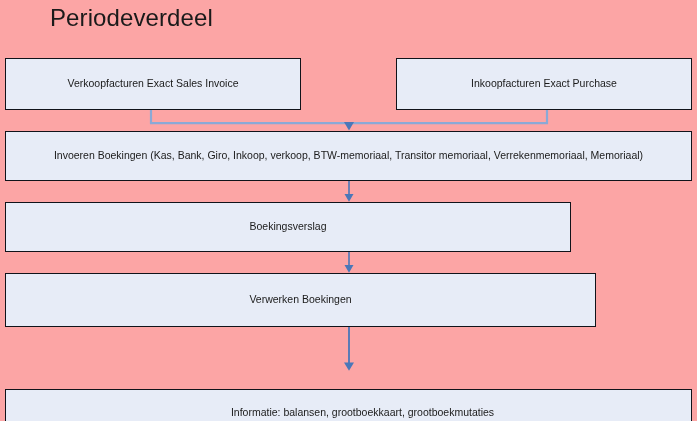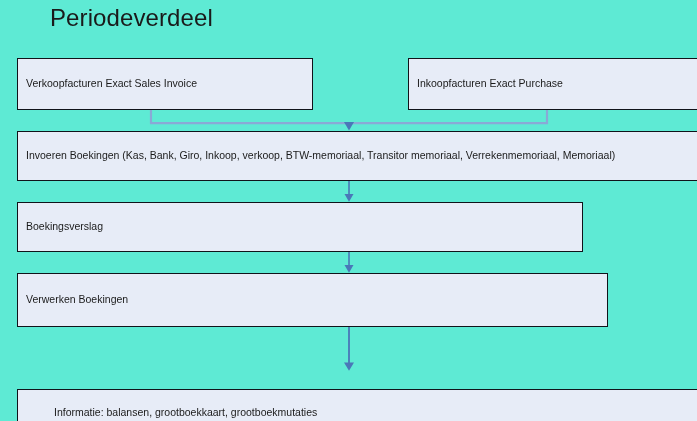--- a/index.html
+++ b/index.html
@@ -7,42 +7,42 @@
     padding: 0;
     background: #ffffff;
   }
   body {
     font-family: "Liberation Sans", sans-serif;
   }
   #canvas {
     position: relative;
     width: 697px;
     height: 421px;
-    background: #5eead4;
+    background: #fca5a5;
     overflow: hidden;
   }
   #diagram-title {
     position: absolute;
     left: 50px;
     top: 4px;
     font-size: 24px;
     font-weight: normal;
     color: #1a1a1a;
     letter-spacing: 0.1px;
     white-space: nowrap;
   }
   .node {
     position: absolute;
     box-sizing: border-box;
     background: #e7ecf7;
     border: 1.4px solid #10131a;
     display: flex;
     align-items: center;
+    justify-content: center;
     text-align: center;
-    margin-left: 12px;
   }
   .node-label {
     font-size: 10.5px;
     color: #1a1a1a;
     line-height: 1.25;
     padding: 0 8px;
     white-space: nowrap;
   }
   .node-wide .node-label {
     font-size: 10.5px;

